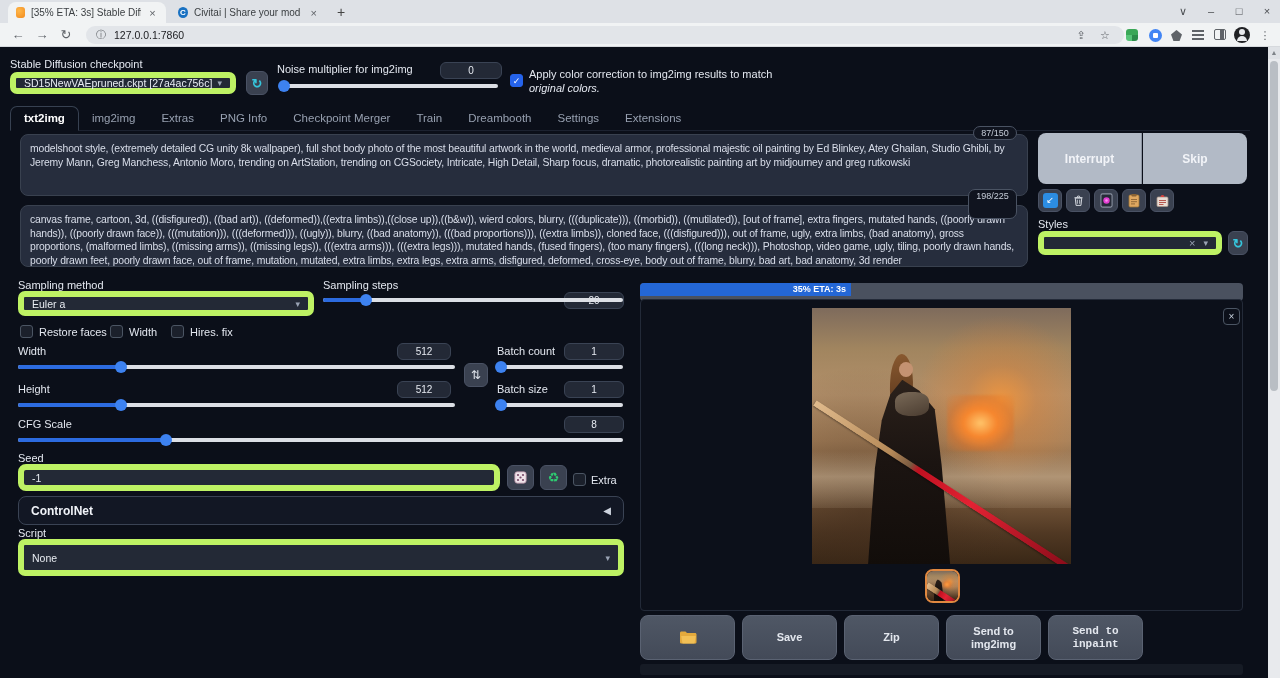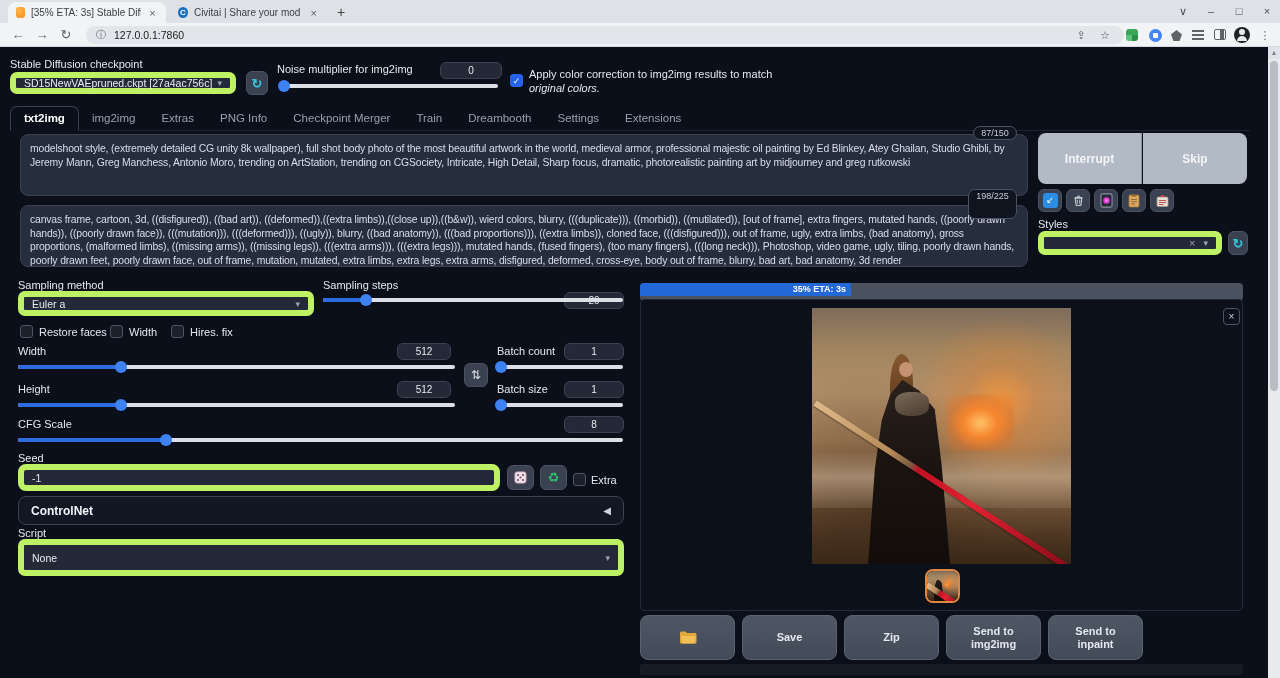--- a/index.html
+++ b/index.html
@@ -326,21 +326,21 @@
 
     <div class="graybtn" style="left:640px; top:568px; width:95px; height:45px;">
       <svg class="ic-svg" width="18" height="15" viewBox="0 0 18 15">
         <path d="M1 3c0-1 .6-1.6 1.5-1.6h4L8 3h8c.9 0 1.5.6 1.5 1.5V12c0 1-.6 1.6-1.5 1.6H2.5C1.6 13.6 1 13 1 12V3z" fill="#e3a93c"></path>
         <path d="M2.2 6h14.6l-1.3 7.6H3.5L2.2 6z" fill="#f2c056"></path>
       </svg>
     </div>
     <div class="graybtn" style="left:742px; top:568px; width:95px; height:45px;">Save</div>
     <div class="graybtn" style="left:844px; top:568px; width:95px; height:45px;">Zip</div>
     <div class="graybtn" style="left:946px; top:568px; width:95px; height:45px; padding:0 14px;">Send to img2img</div>
-    <div class="graybtn" style="left:1048px; top:568px; width:95px; height:45px; padding:0 16px;">Send to inpaint</div>
+    <div class="graybtn" style="left:1048px; top:568px; width:95px; height:45px; padding:0 16px;font-family:Liberation Mono, monospace;">Send to inpaint</div>
 
     <div class="infostrip"></div>
   </div>
 
   <div class="scrollbar">
     <div class="scroll-up">▲</div>
     <div class="scroll-thumb"></div>
   </div>
 
 </div>

